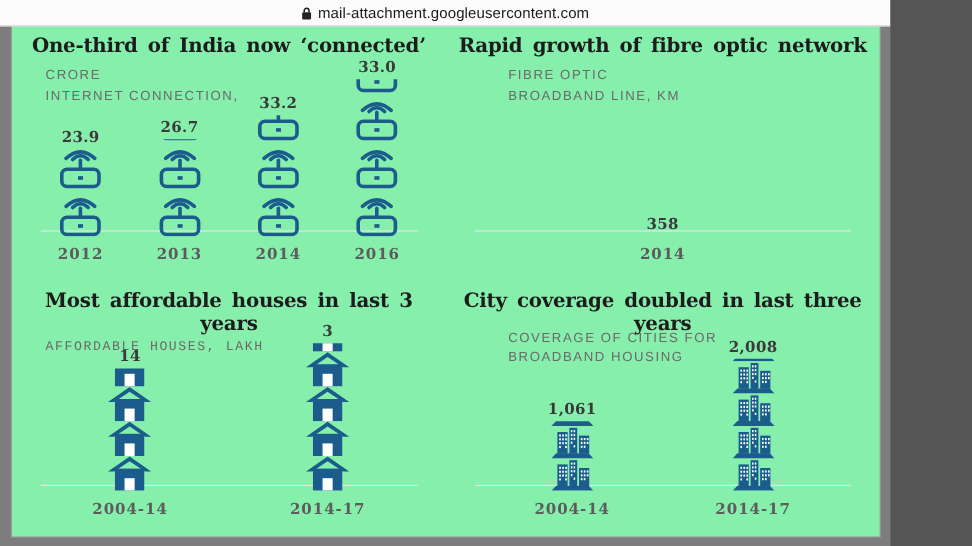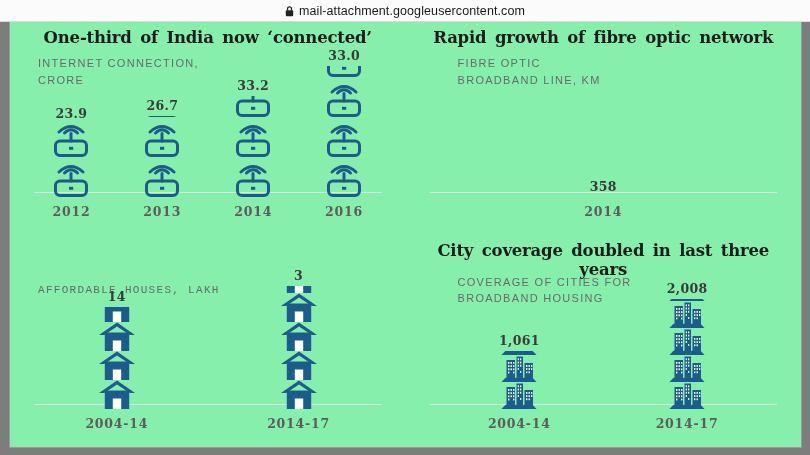--- a/index.html
+++ b/index.html
@@ -1,17 +1,17 @@
 <!DOCTYPE html>
 <html><head>
 <meta charset="utf-8">
 <style>
   html,body{margin:0;padding:0;background:#555;}
   .screen{
-    position:relative;width:810px;height:455px;overflow:hidden;
+    position:relative;width:742px;height:455px;overflow:hidden;
     background:var(--frame,#7d7d7d);
     font-family:"Liberation Sans",sans-serif;
   }
   
   .browser-bar{
     position:absolute;top:0;left:0;right:0;height:21px;background:#fbfbfb;
     border-bottom:1px solid #d8d8d8;display:flex;align-items:center;justify-content:center;gap:5px;
     z-index:5;
   }
   .browser-bar .url{font-size:12.5px;color:#1a1a1a;letter-spacing:0.1px;}
@@ -147,22 +147,22 @@
       </svg>
     </span>
     <span class="url">mail-attachment.googleusercontent.com</span>
   </div>
 
   <div class="page">
 
     <section class="chart" data-chart-index="0">
       <h2 class="chart-title">One-third of India now ‘connected’</h2>
       <div class="chart-label">
+        <div>CRORE</div>
         <div>INTERNET CONNECTION,</div>
-        <div>CRORE</div>
       </div>
       <div class="axis"></div>
       <div class="cols">
           <div class="col">
             <div class="val">23.9</div>
             <div class="stack" style="width: 44px; height: 73px;">
               <div class="stackin">
                 <svg width="44" height="40">
                   <use href="#router-icon"></use>
                 </svg>
@@ -252,20 +252,21 @@
               <div class="stackin"></div>
             </div>
             <div class="yearbox">
               <div class="year">2014</div>
             </div>
           </div>
         </div>
     </section>
 
     <section class="chart" data-chart-index="2">
+      <h2 class="chart-title">Most affordable houses in last 3 years</h2>
       <div class="chart-label">
         <div>AFFORDABLE HOUSES, LAKH</div>
         <div></div>
       </div>
       <div class="axis"></div>
       <div class="cols">
           <div class="col">
             <div class="val">14</div>
             <div class="stack" style="width: 36px; height: 102px;">
               <div class="stackin">

